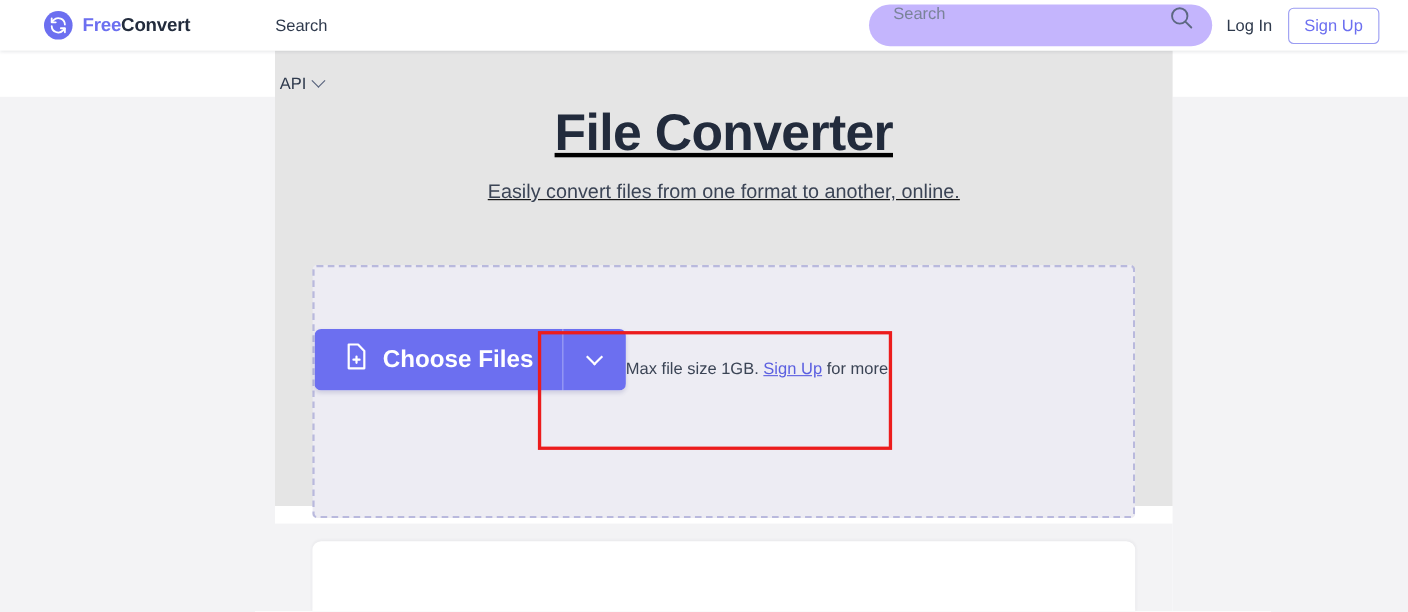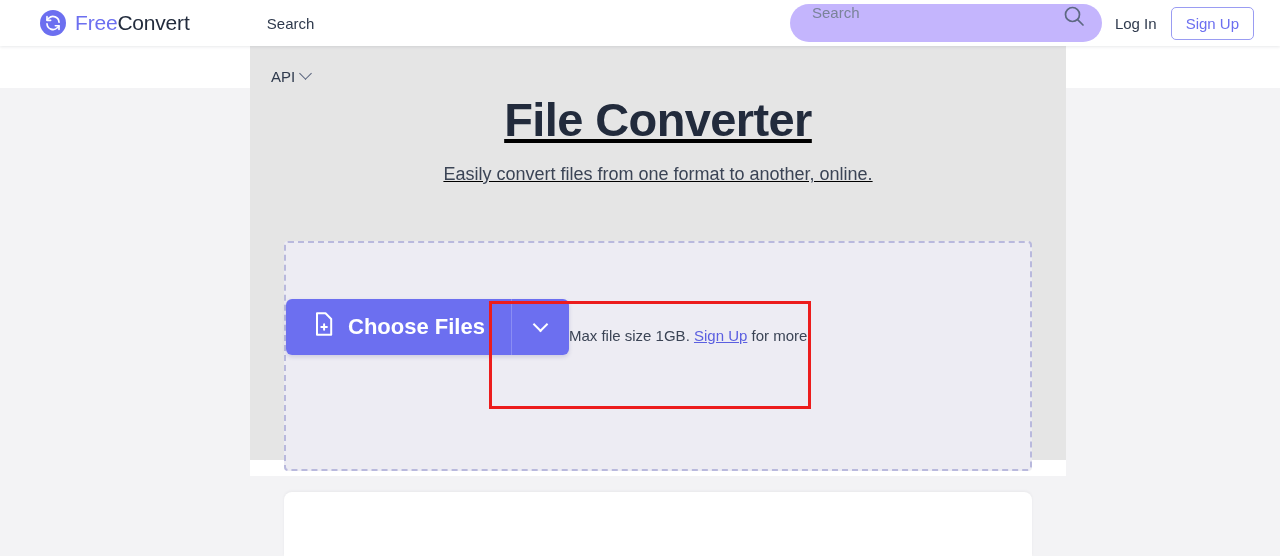--- a/index.html
+++ b/index.html
@@ -51,22 +51,22 @@
     cursor: pointer;
   }
   .brand-mark {
     width: 26px; height: 26px;
     border-radius: 50%;
     background: #6c6ff0;
     display: flex; align-items: center; justify-content: center;
     flex: none;
   }
   .brand-text {
-    font-size: 21px;
-    font-weight: 400;
+    font-size: 17px;
+    font-weight: 700;
     letter-spacing: -0.2px;
     white-space: nowrap;
   }
   .brand-free { color: #6c6ff0; }
   .brand-convert { color: #232c3d; }
 
   .nav {
     display: flex;
     align-items: center;
     margin-left: 76px;

